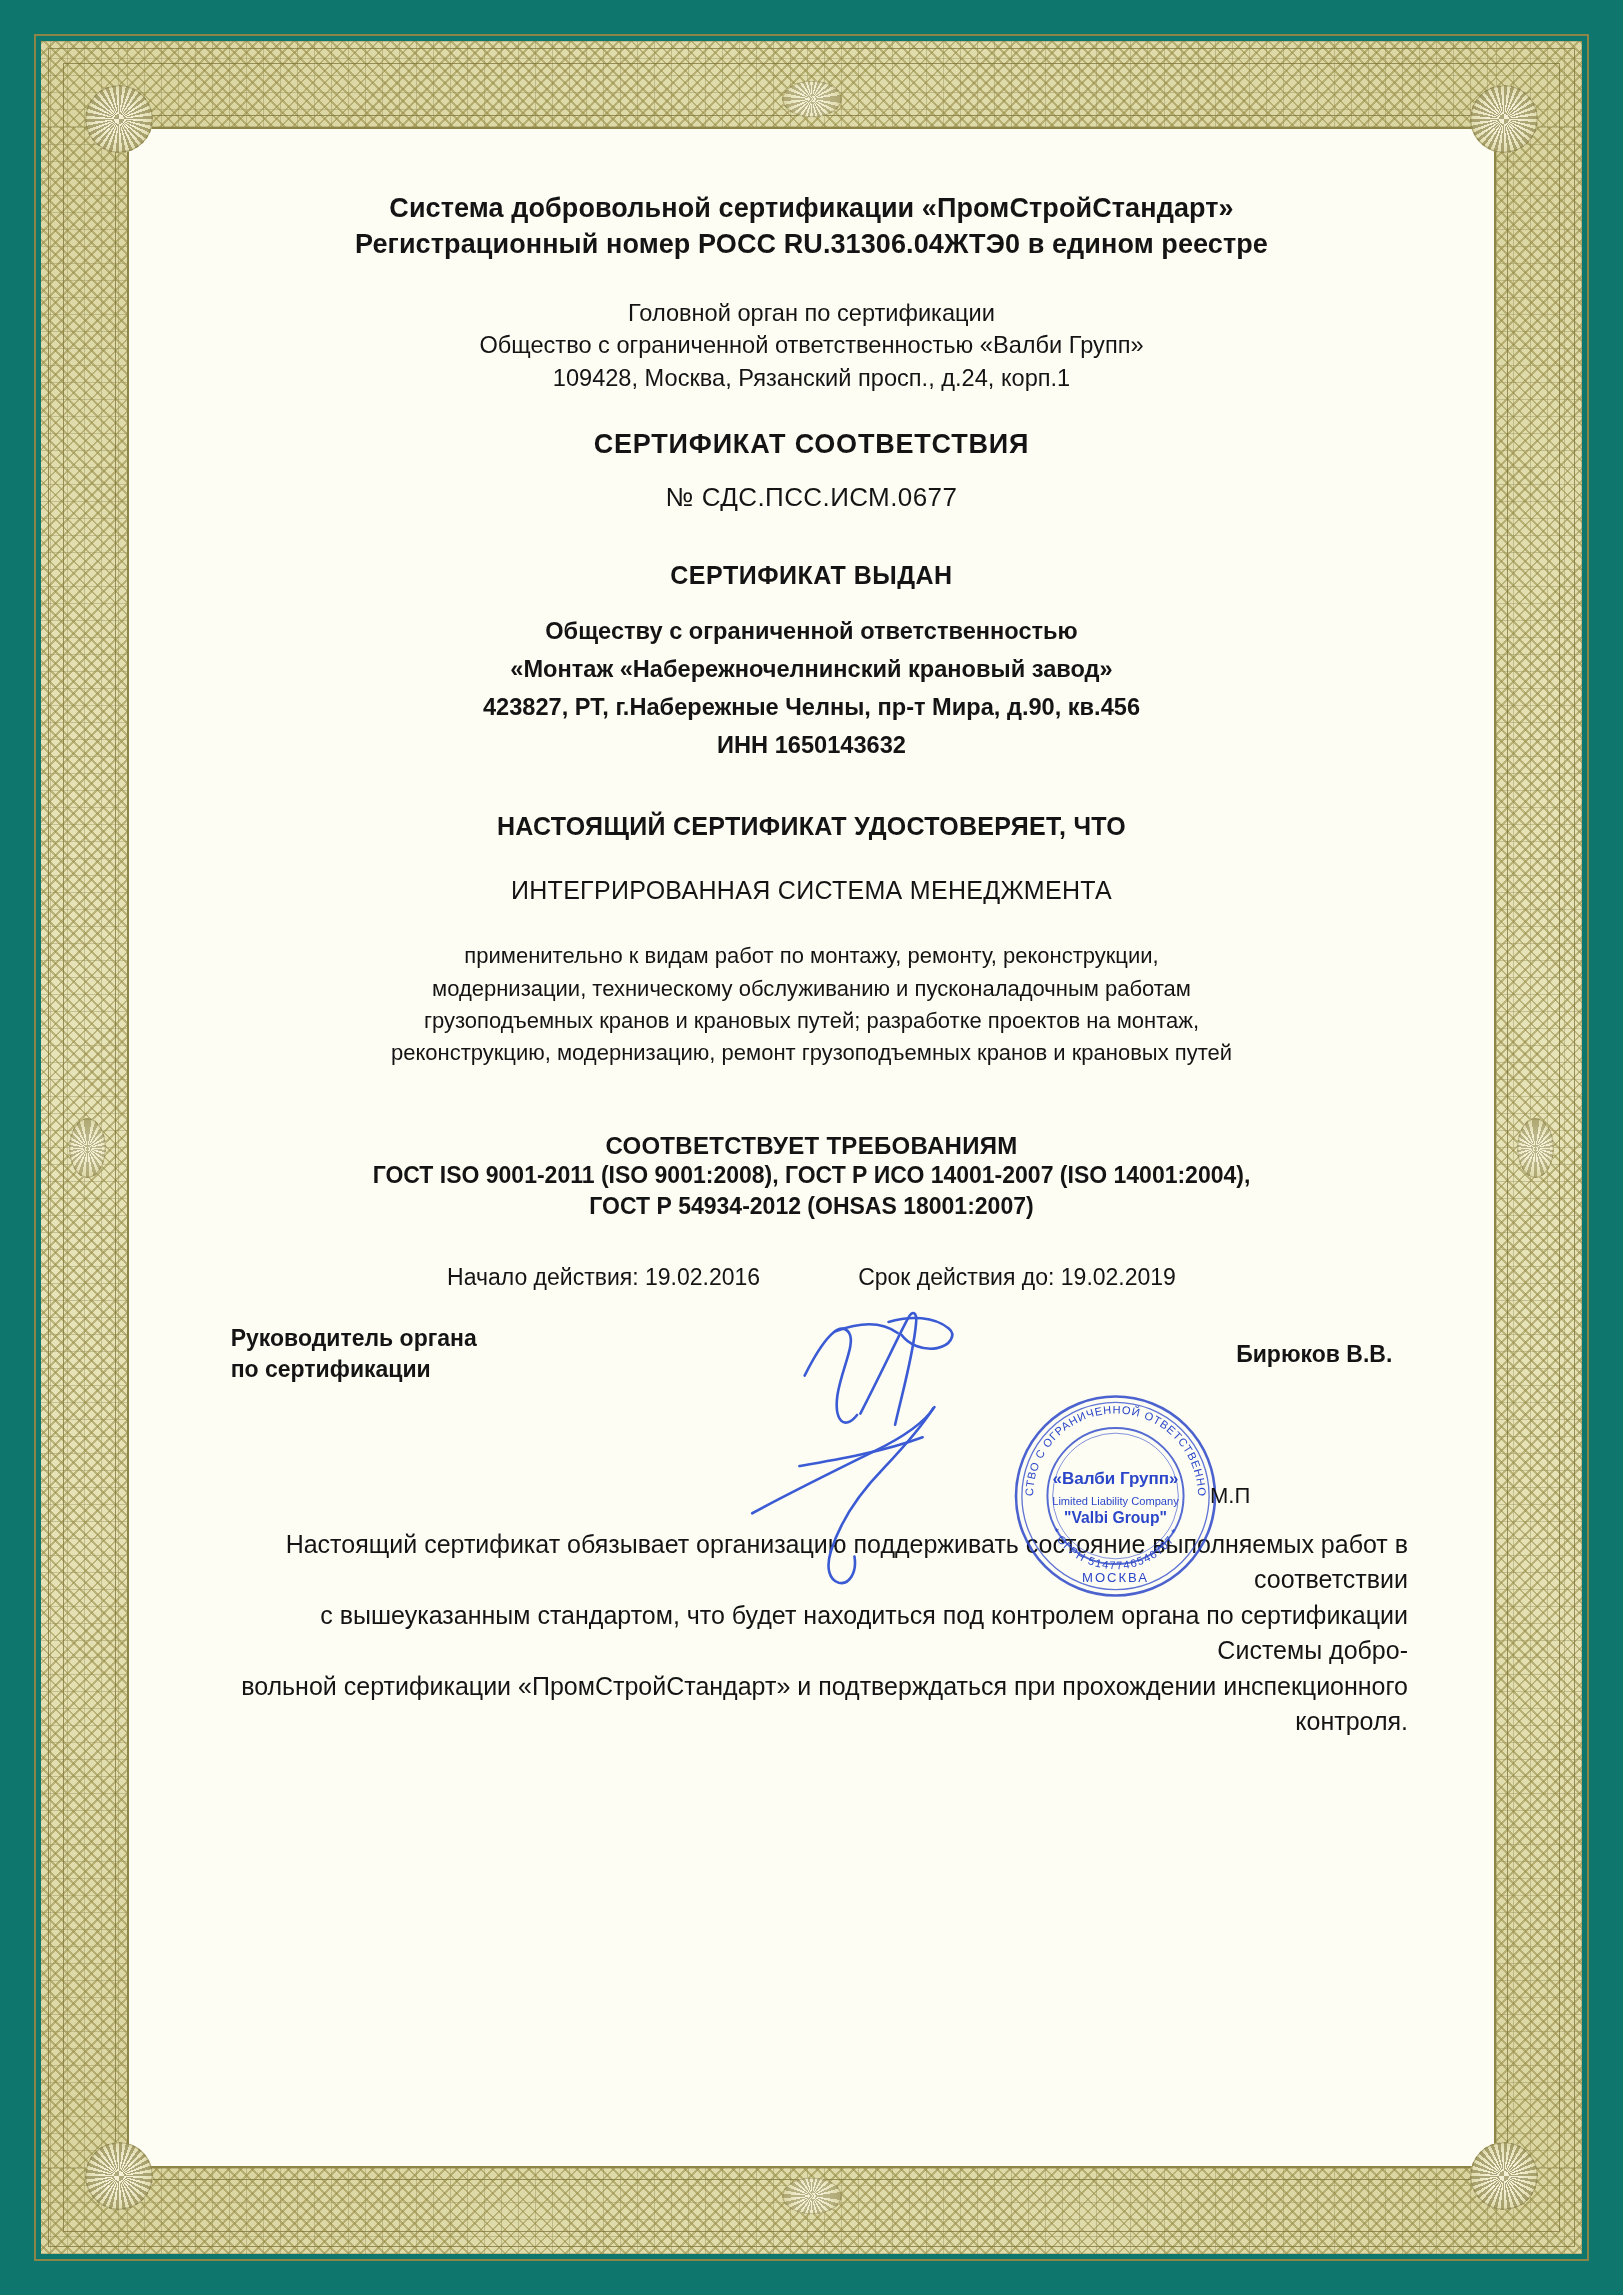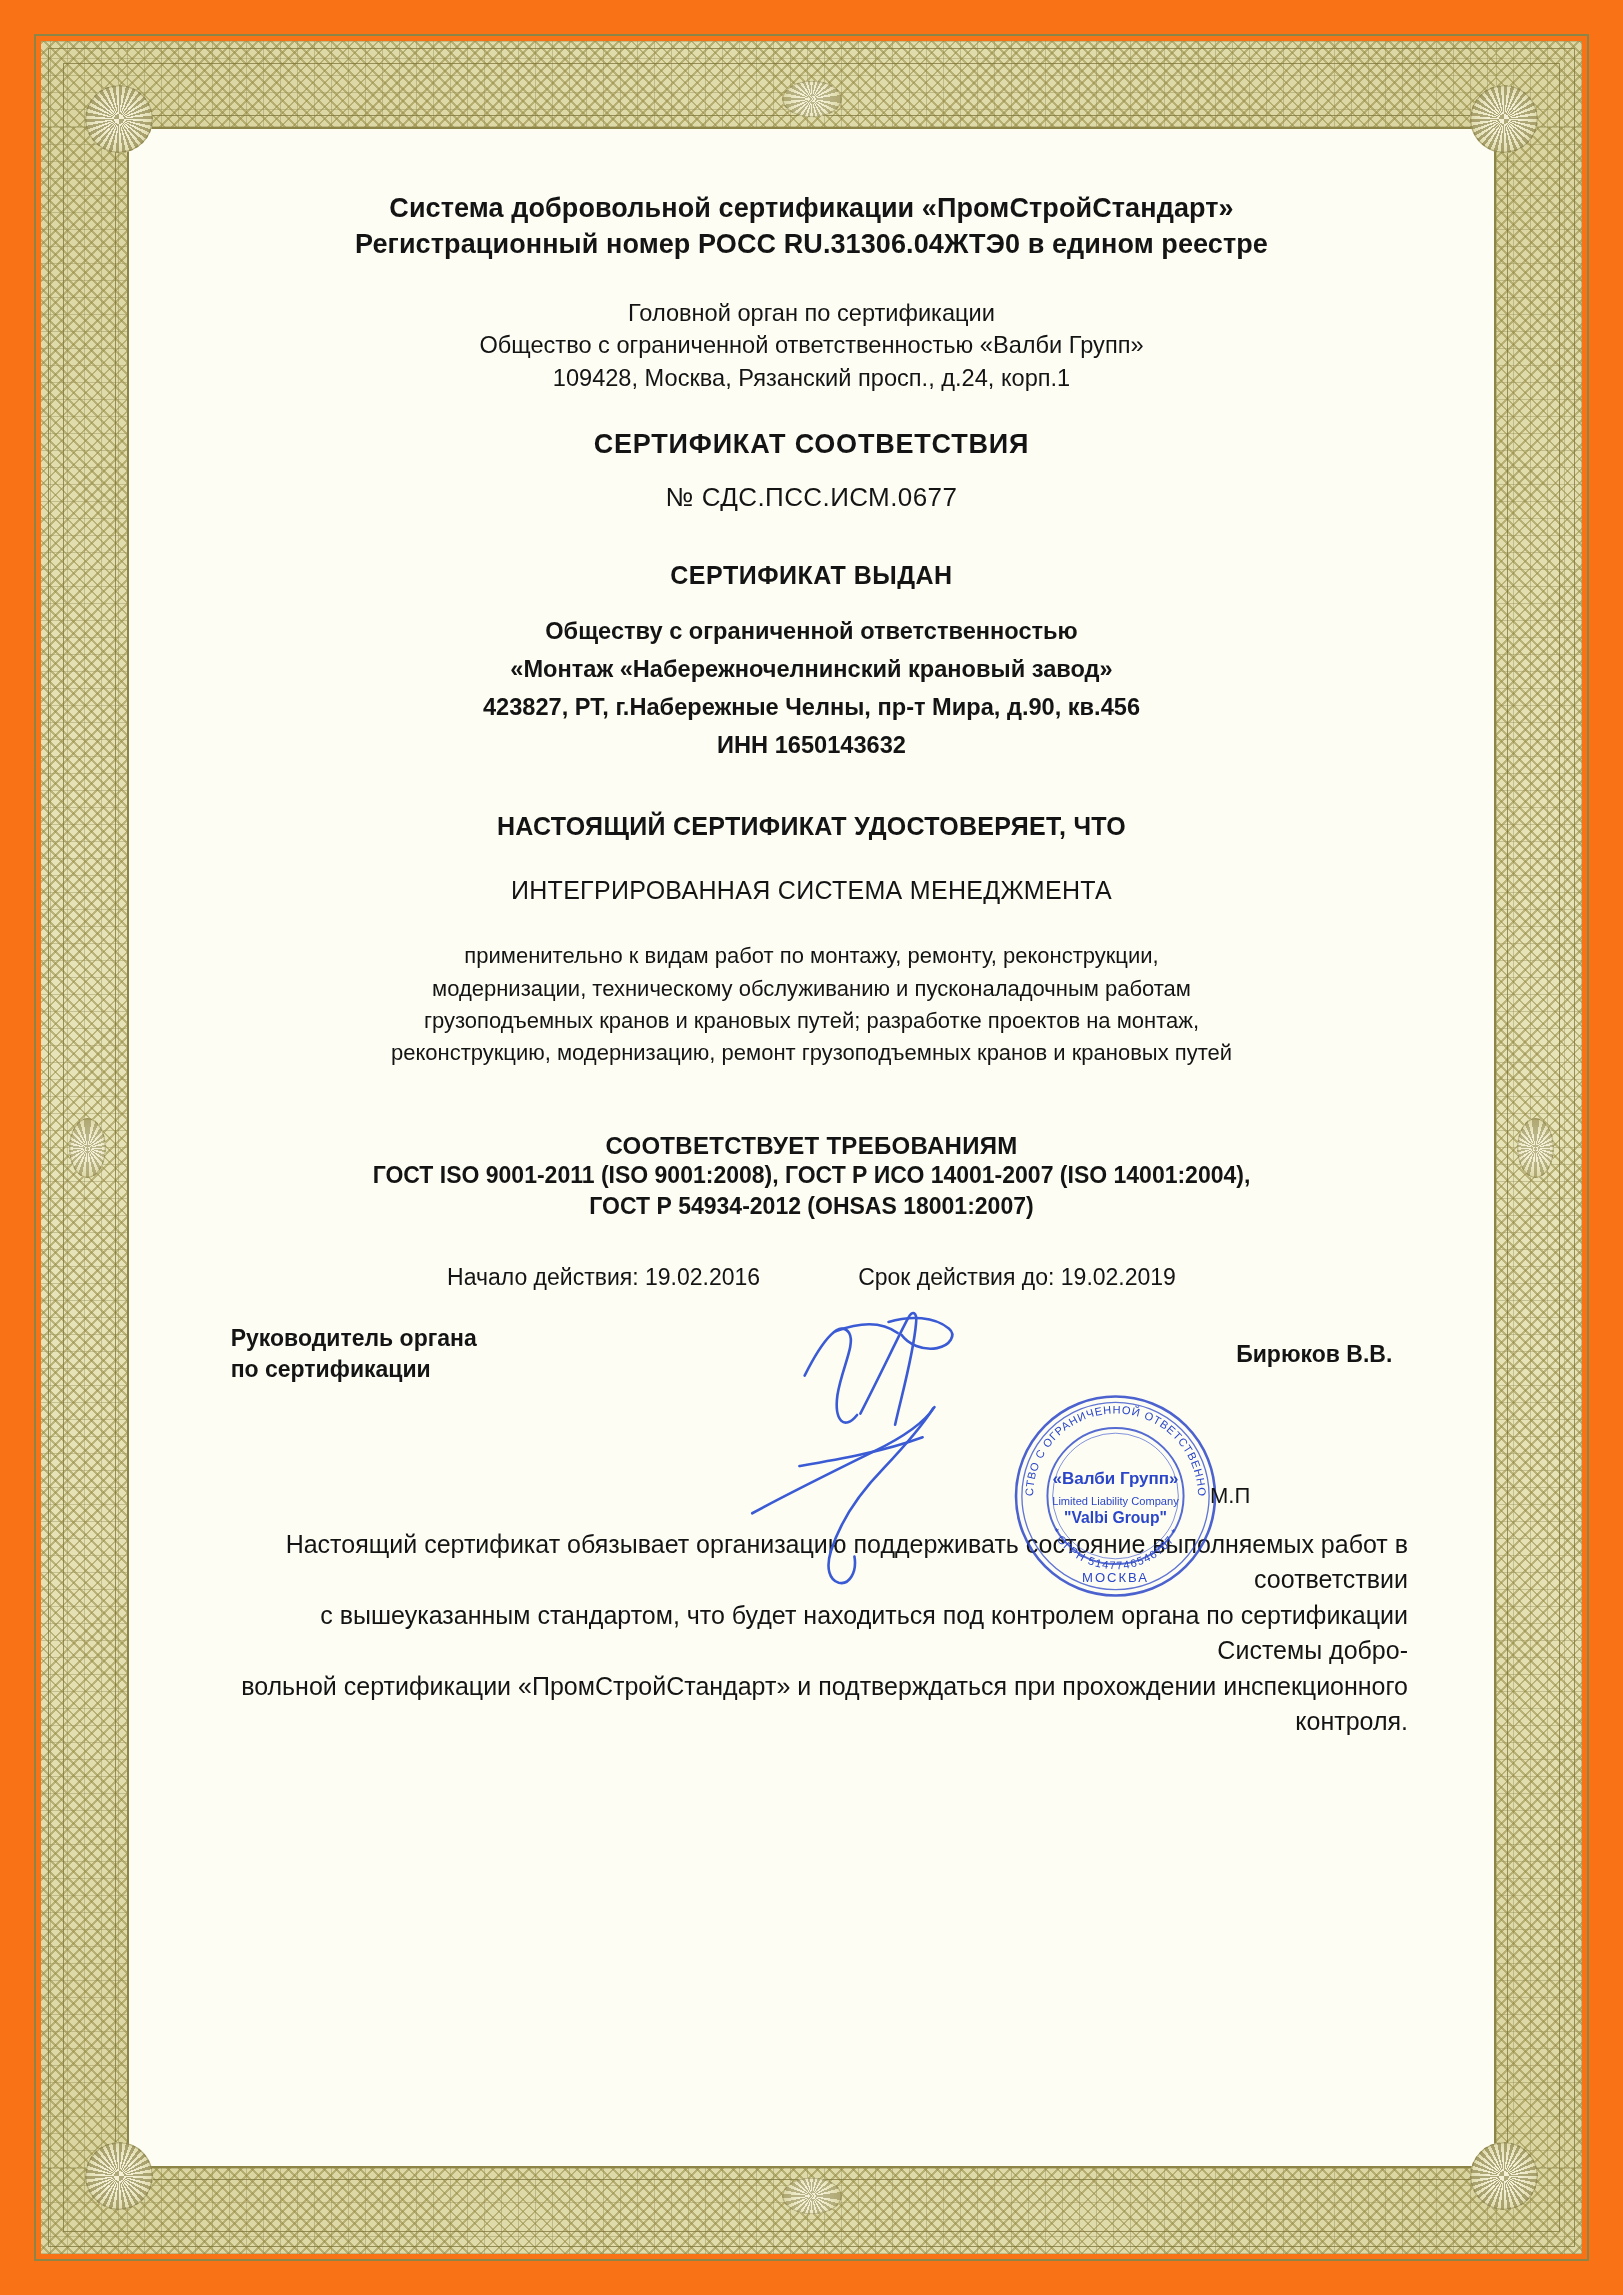--- a/index.html
+++ b/index.html
@@ -13,21 +13,21 @@
     font-family: "Liberation Sans", sans-serif;
     -webkit-font-smoothing: antialiased;
   }
 
   
   .certificate {
     position: relative;
     width: 1623px;
     height: 2295px;
     box-sizing: border-box;
-    background: #f97316;
+    background: #0f766e;
     overflow: hidden;
   }
 
   
   .frame-outer {
     position: absolute;
     left: 34px;
     top: 34px;
     right: 34px;
     bottom: 34px;

